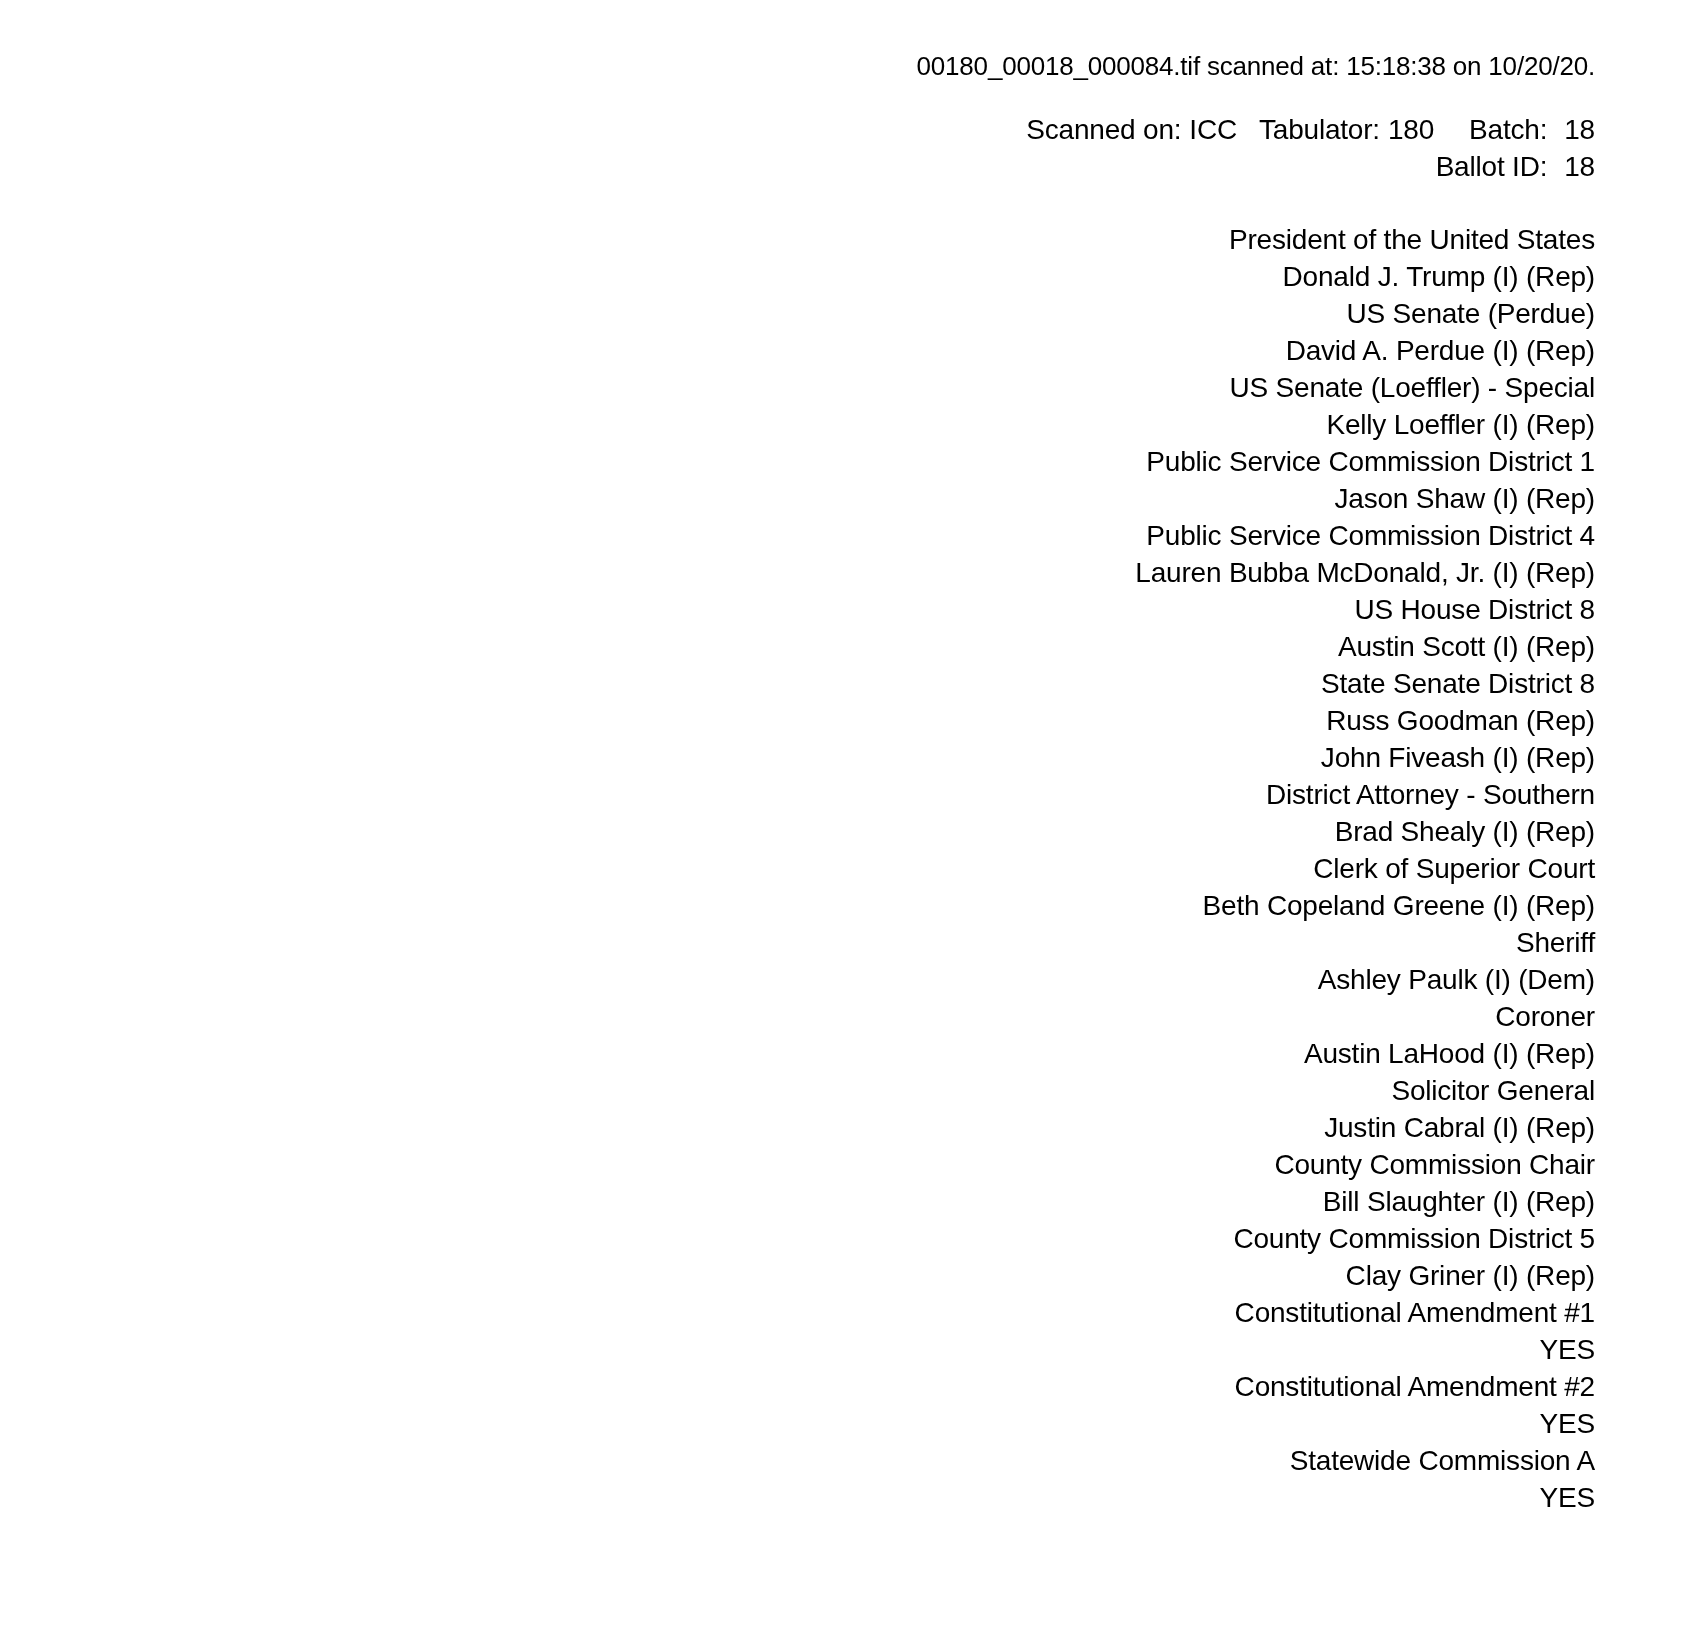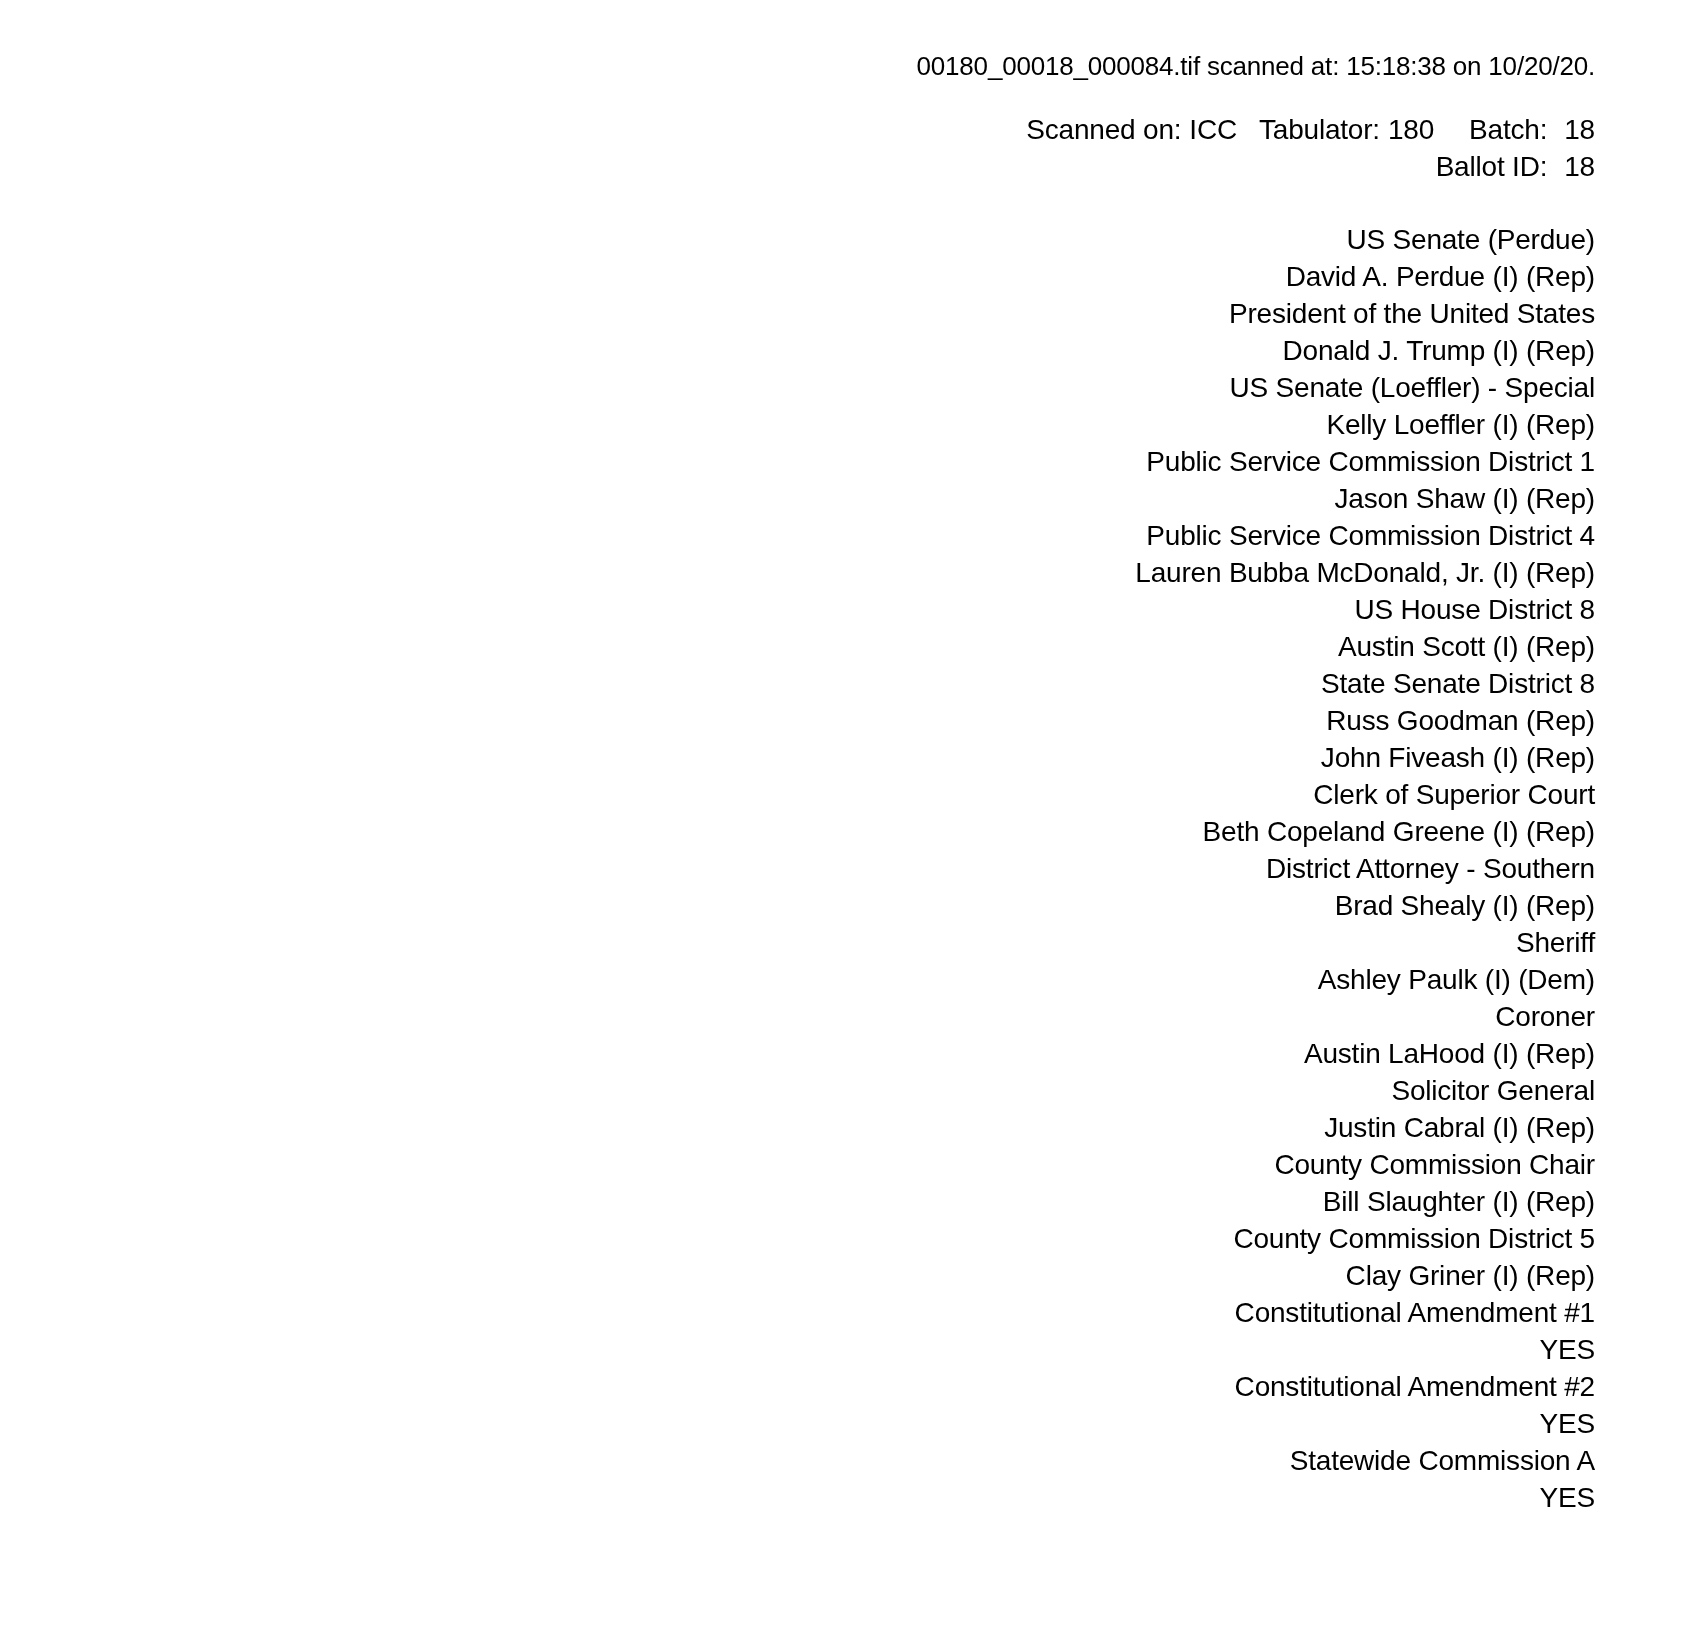--- a/index.html
+++ b/index.html
@@ -64,26 +64,26 @@
   <div class="scan-info-line">
     <span class="field"><span>Scanned on:</span><span class="val">ICC</span></span><span class="field gap-sm"><span>Tabulator:</span><span class="val">180</span></span><span class="field gap-md"><span>Batch:</span><span class="val-wide">18</span></span>
   </div>
 
   <div class="ballot-id-line">
     <span class="field"><span>Ballot ID:</span><span class="val-wide">18</span></span>
   </div>
 
   <div class="contest-list" id="contest-list">
       <div class="contest">
+        <div class="contest-name">President of the United States</div>
+        <div class="contest-selection">Donald J. Trump (I) (Rep)</div>
+      </div>
+      <div class="contest">
         <div class="contest-name">US Senate (Perdue)</div>
         <div class="contest-selection">David A. Perdue (I) (Rep)</div>
-      </div>
-      <div class="contest">
-        <div class="contest-name">President of the United States</div>
-        <div class="contest-selection">Donald J. Trump (I) (Rep)</div>
       </div>
       <div class="contest">
         <div class="contest-name">US Senate (Loeffler) - Special</div>
         <div class="contest-selection">Kelly Loeffler (I) (Rep)</div>
       </div>
       <div class="contest">
         <div class="contest-name">Public Service Commission District 1</div>
         <div class="contest-selection">Jason Shaw (I) (Rep)</div>
       </div>
       <div class="contest">
@@ -95,26 +95,26 @@
         <div class="contest-selection">Austin Scott (I) (Rep)</div>
       </div>
       <div class="contest">
         <div class="contest-name">State Senate District 8</div>
         <div class="contest-selection">Russ Goodman (Rep)</div>
       </div>
       <div class="contest">
         <div class="contest-selection">John Fiveash (I) (Rep)</div>
       </div>
       <div class="contest">
+        <div class="contest-name">District Attorney - Southern</div>
+        <div class="contest-selection">Brad Shealy (I) (Rep)</div>
+      </div>
+      <div class="contest">
         <div class="contest-name">Clerk of Superior Court</div>
         <div class="contest-selection">Beth Copeland Greene (I) (Rep)</div>
-      </div>
-      <div class="contest">
-        <div class="contest-name">District Attorney - Southern</div>
-        <div class="contest-selection">Brad Shealy (I) (Rep)</div>
       </div>
       <div class="contest">
         <div class="contest-name">Sheriff</div>
         <div class="contest-selection">Ashley Paulk (I) (Dem)</div>
       </div>
       <div class="contest">
         <div class="contest-name">Coroner</div>
         <div class="contest-selection">Austin LaHood (I) (Rep)</div>
       </div>
       <div class="contest">

